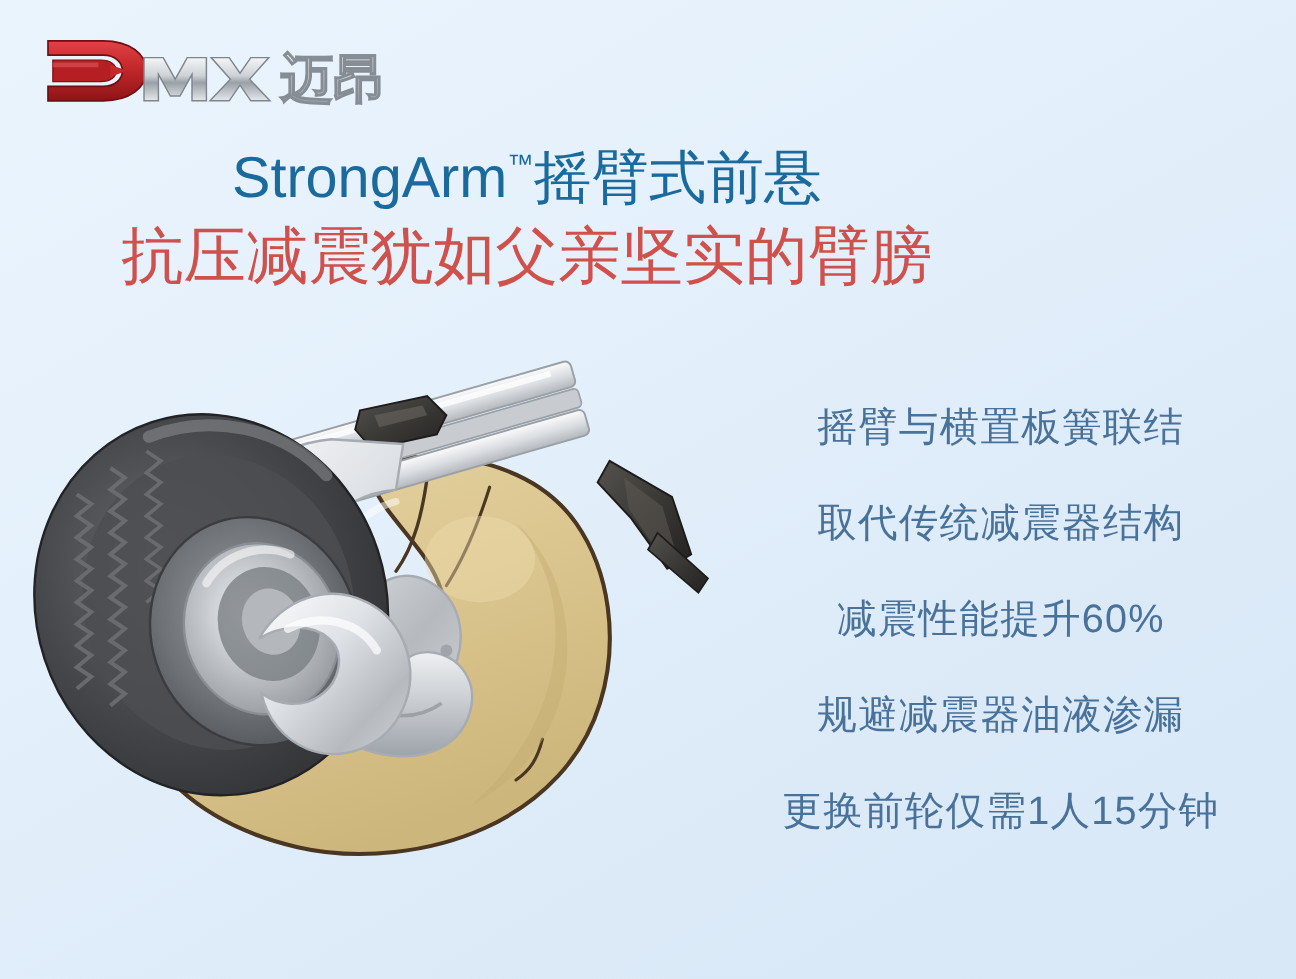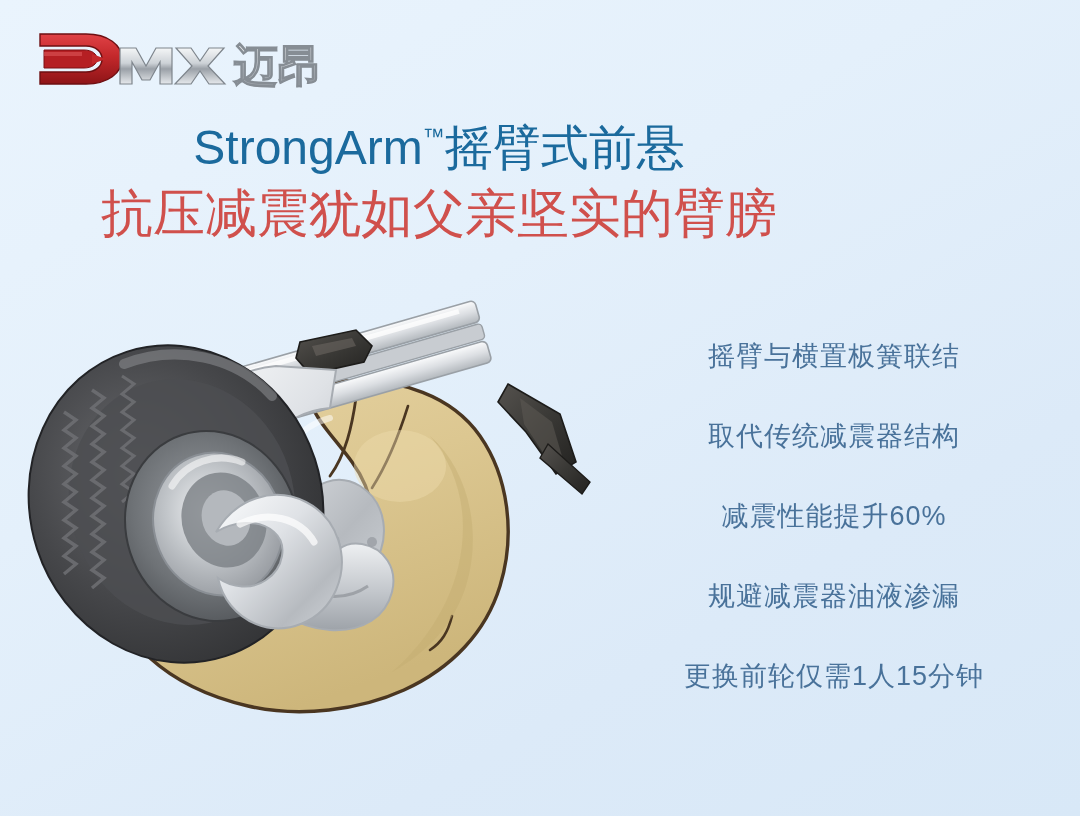--- a/index.html
+++ b/index.html
@@ -64,21 +64,21 @@
 
   
   #feature-list {
     position: absolute;
     right: 36px;
     top: 336px;
     width: 420px;
     text-align: center;
   }
   .feature-item {
-    font-size: 27px;
+    font-size: 33px;
     line-height: 40px;
     color: #49729a;
     margin-bottom: 40px;
     white-space: nowrap;
     letter-spacing: 1px;
   }
   .feature-item:last-child { margin-bottom: 16px; }
 
   
   #illustration {

